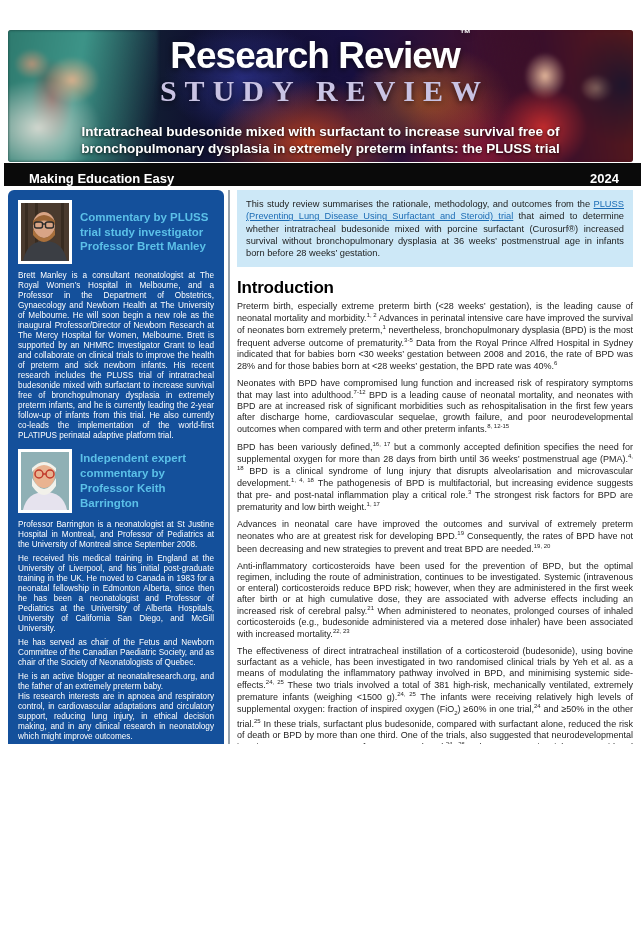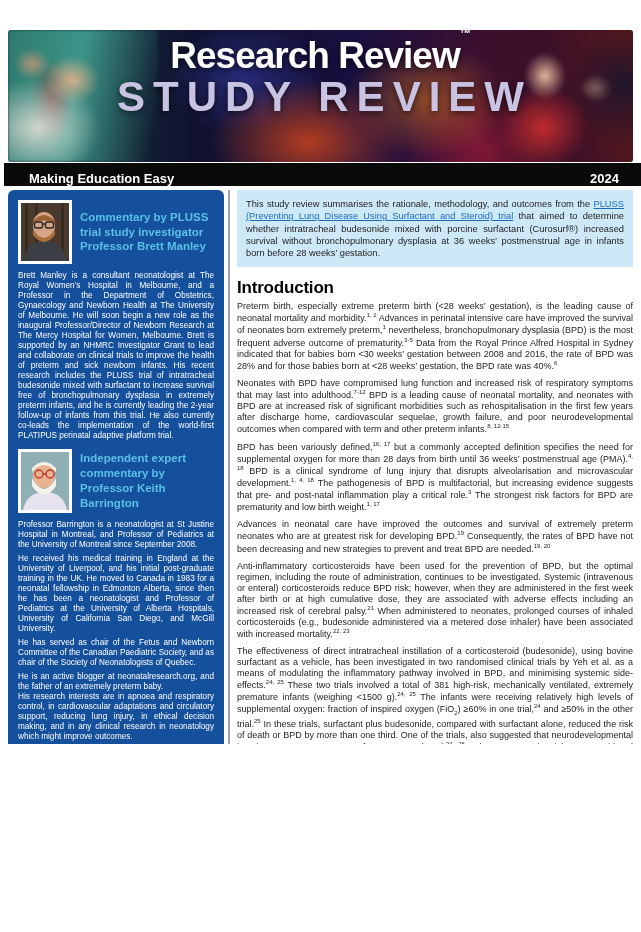--- a/index.html
+++ b/index.html
@@ -30,22 +30,22 @@
       radial-gradient(62px 58px at 70px 98px, rgba(200,45,45,.95), transparent 72%),
       radial-gradient(30px 34px at 72px 46px, rgba(235,190,160,.95), transparent 70%),
       radial-gradient(70px 80px at 150px 55px, rgba(25,20,45,.90), transparent 75%),
       radial-gradient(24px 20px at 124px 58px, rgba(225,175,140,.85), transparent 70%),
       linear-gradient(260deg, #5a1a1a, #3a0f2a 50%, rgba(16,18,48,0) 95%);
   }
   .mast-text { position:relative; z-index:2; padding-top:7px; }
   .mast-brand { text-align:center; color:#fff; font-size:37px; font-weight:700; letter-spacing:-1px; line-height:1;
     text-shadow:0 2px 6px rgba(0,0,0,.6); }
   .mast-brand sup { font-size:11px; position:relative; top:-18px; letter-spacing:0; }
-  .mast-series { text-align:center; color:#c9c3e3; font-size:42px; font-weight:700; letter-spacing:8px; text-indent:8px;
-    line-height:1.05; margin-top:1px; text-shadow:0 2px 6px rgba(0,0,0,.6); }
+  .mast-series { text-align:center; color:#c9c3e3; font-size:30px; font-weight:700; letter-spacing:8px; text-indent:8px;
+    line-height:1.05; margin-top:1px; text-shadow:0 2px 6px rgba(0,0,0,.6);font-family:Liberation Serif, serif; }
   .mast-title { position:absolute; z-index:2; left:0; right:0; bottom:5px; text-align:center; color:#fff;
     font-weight:bold; font-size:13.5px; line-height:1.22; white-space:pre-line; text-shadow:0 1px 3px rgba(0,0,0,.8); }
 
   
   .topbar { position:absolute; left:4px; top:163px; width:641px; height:23px; background:#0a0a0a; color:#fff;
     display:flex; align-items:flex-end; justify-content:space-between; padding:0 26px 0 25px; font-size:13px; font-weight:bold; }
 
   
   .vrule { position:absolute; left:228px; top:190px; width:2px; height:687px; background:#9aa4ad; }
 
@@ -103,20 +103,22 @@
 
 <div class="page">
 
   <div class="masthead">
     <div class="ph ph-left"></div>
     <div class="ph ph-right"></div>
     <div class="mast-text">
       <div class="mast-brand"><span>Research Review</span><sup>™</sup></div>
       <div class="mast-series">STUDY REVIEW</div>
     </div>
+    <div class="mast-title">Intratracheal budesonide mixed with surfactant to increase survival free of
+bronchopulmonary dysplasia in extremely preterm infants: the PLUSS trial</div>
   </div>
 
   <div class="topbar">
     <span>Making Education Easy</span>
     <span>2024</span>
   </div>
 
   <div class="vrule"></div>
 
   <aside class="sidebar">

